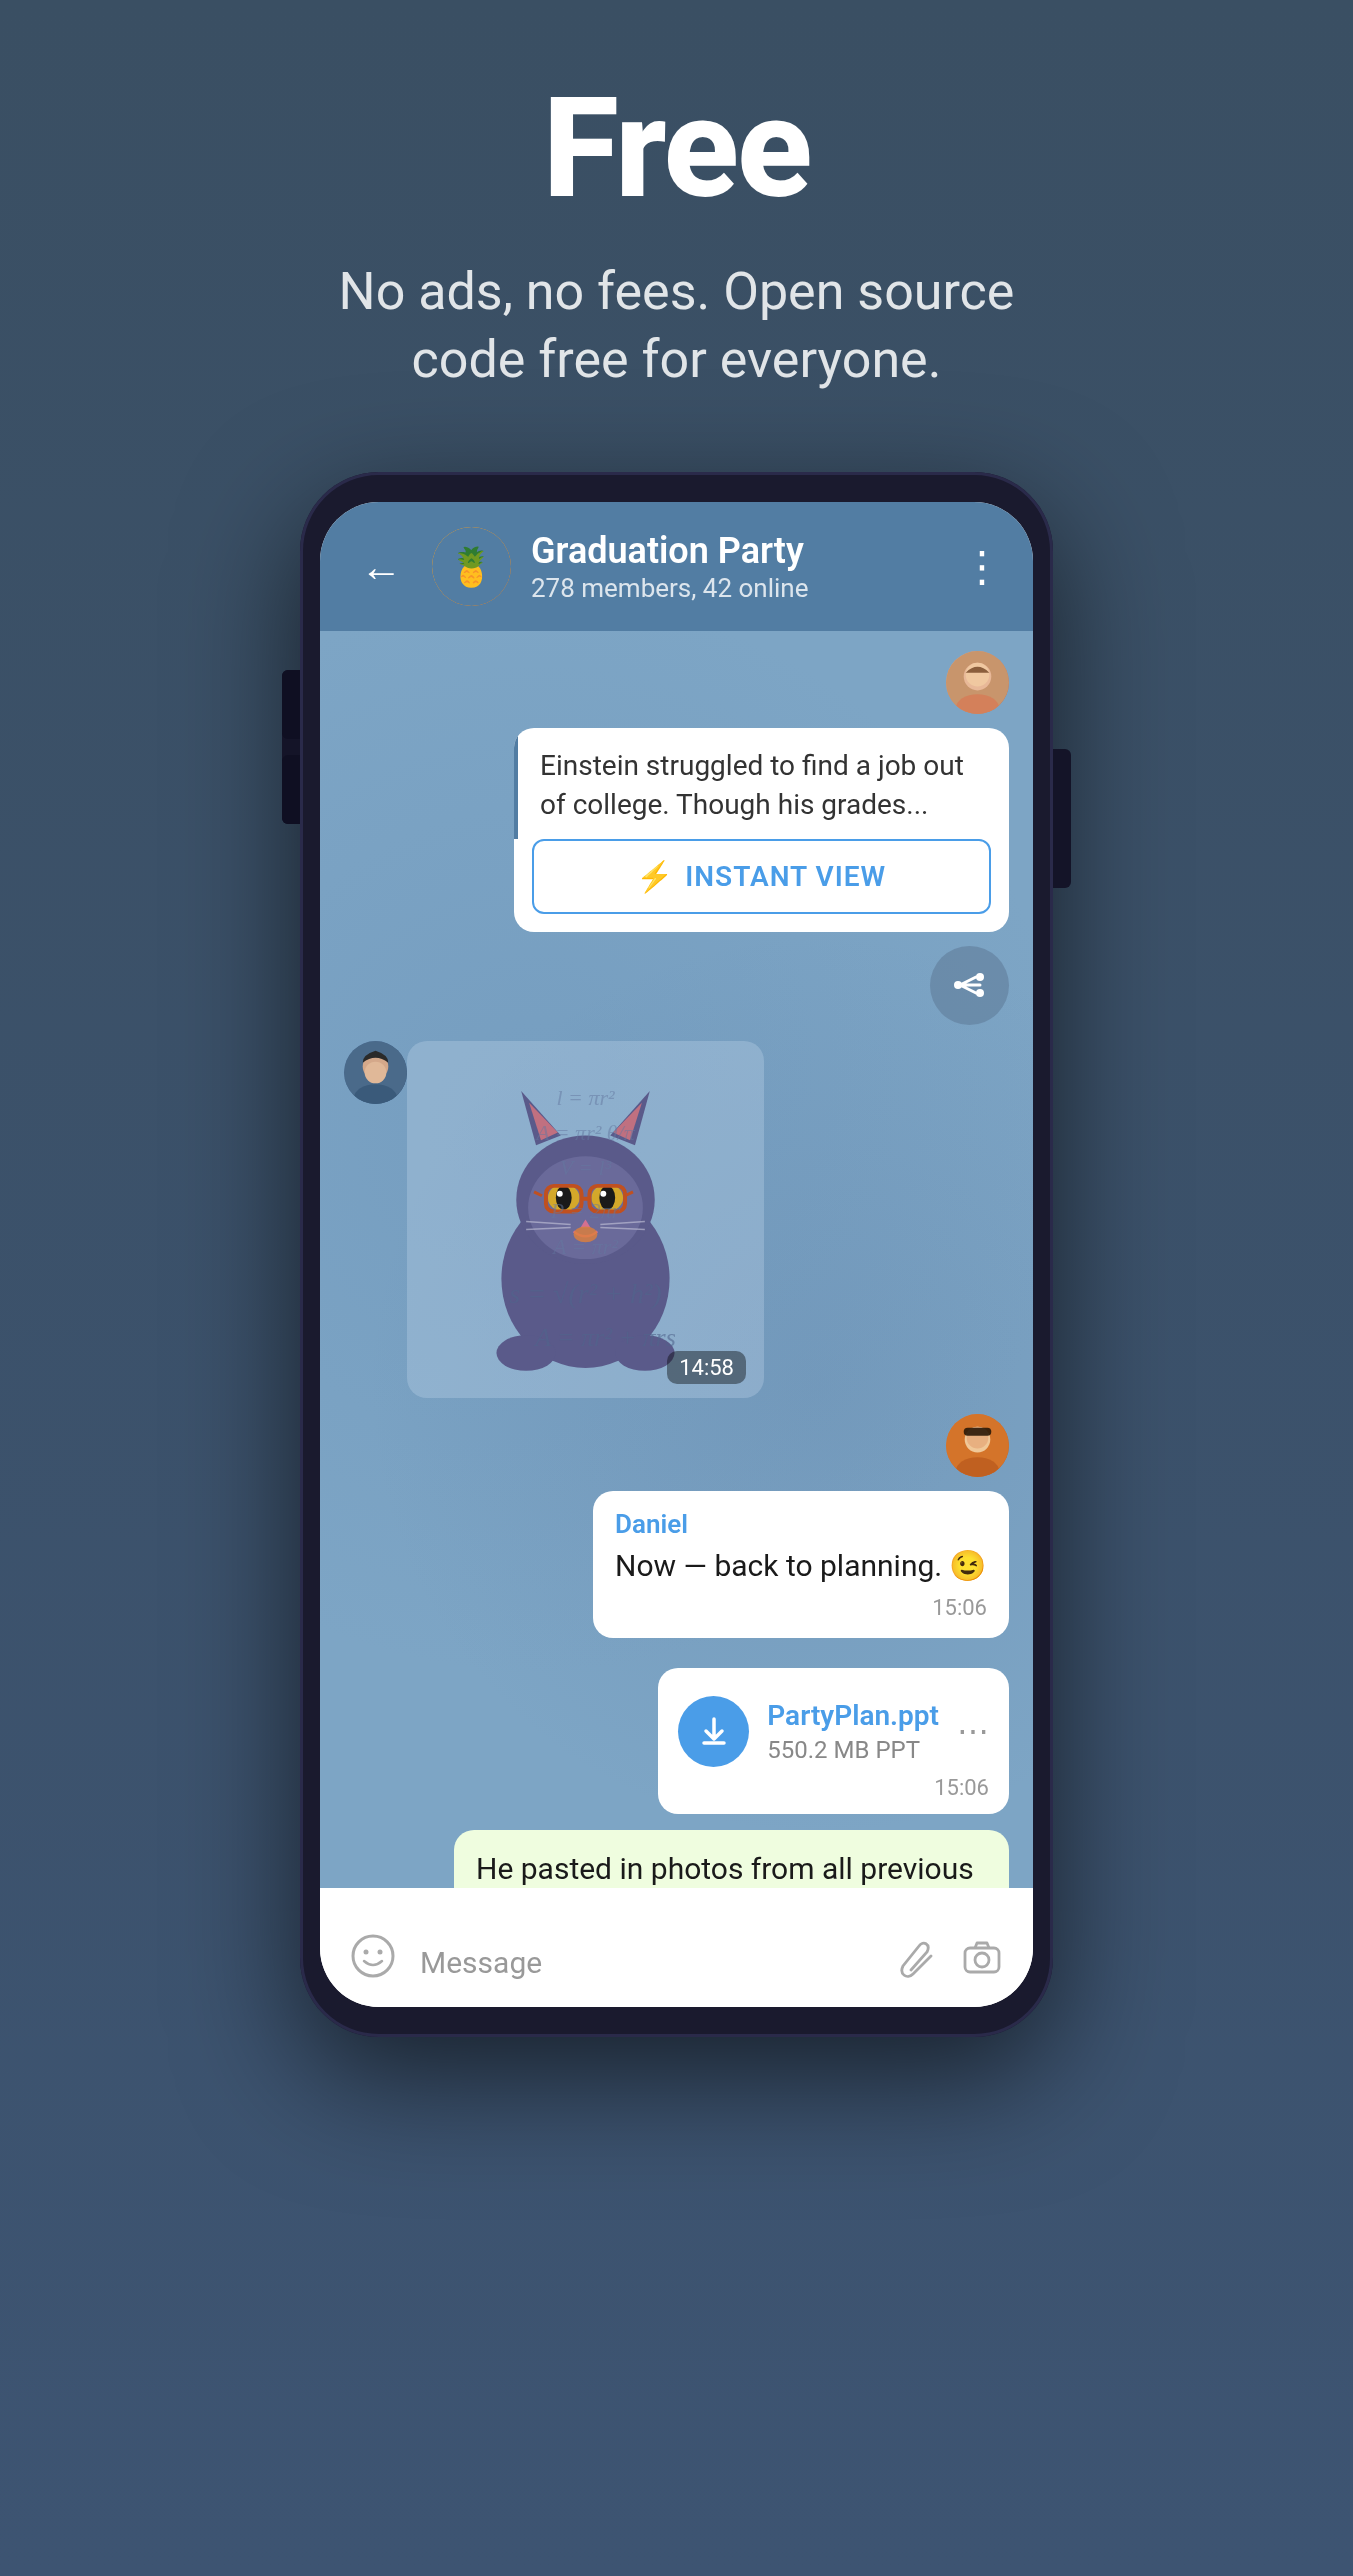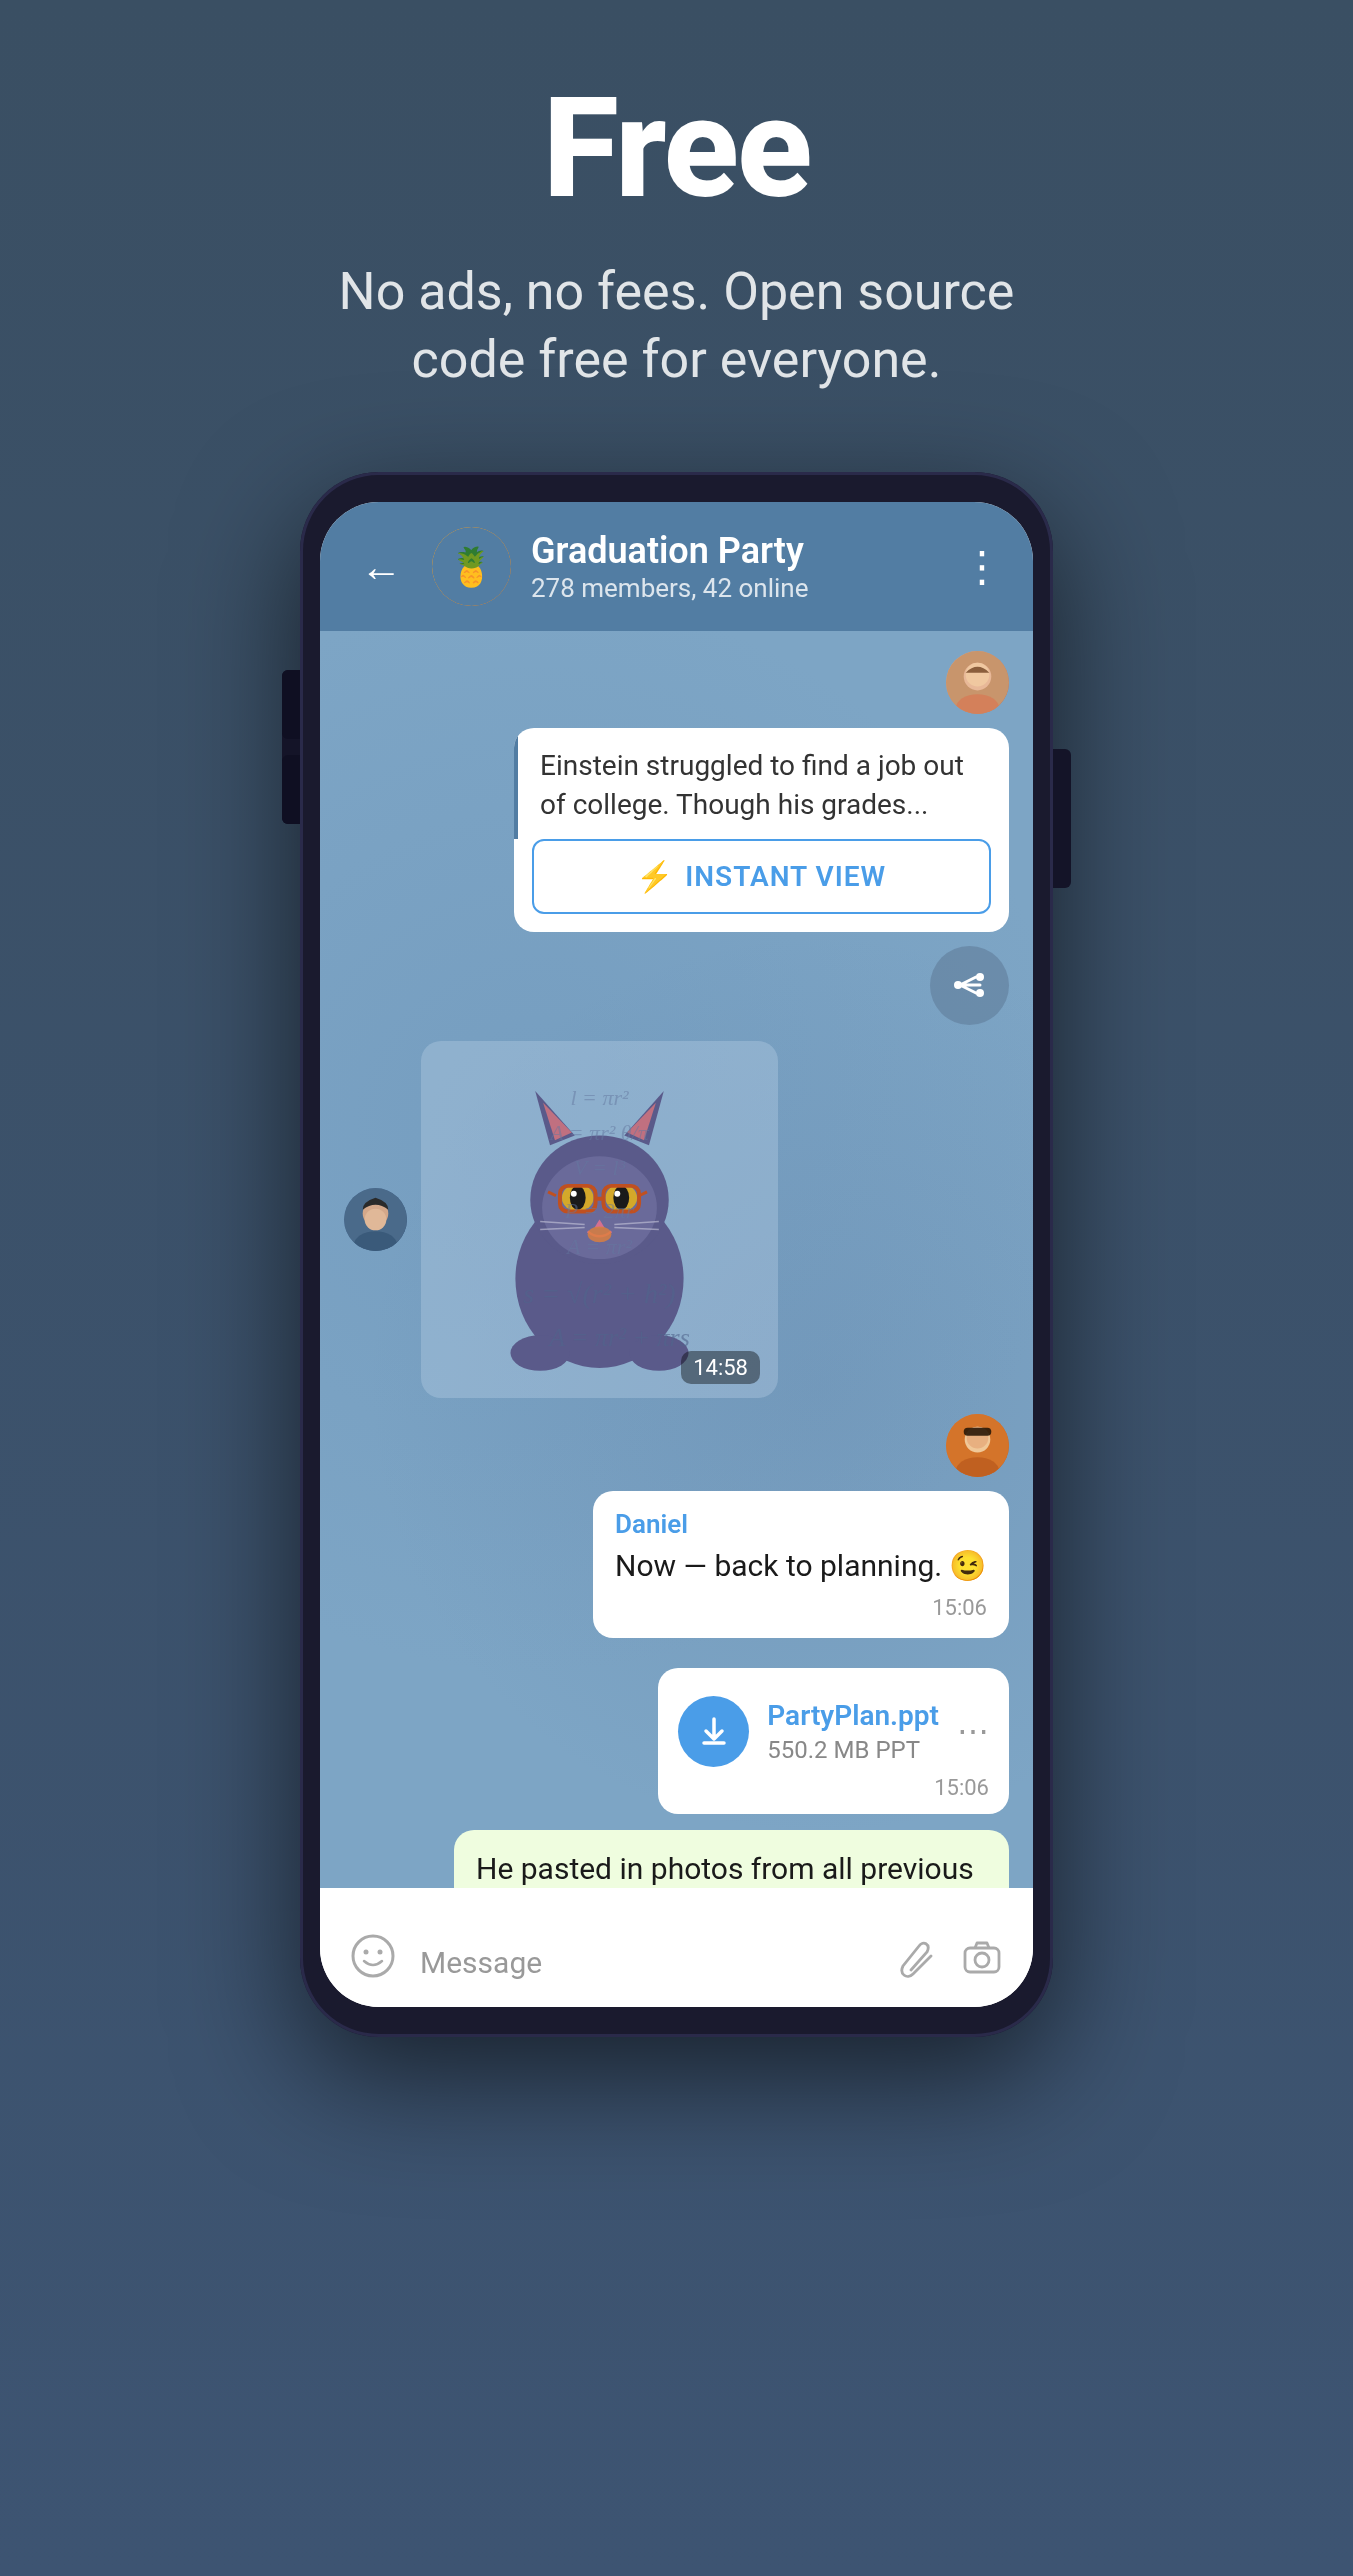--- a/index.html
+++ b/index.html
@@ -255,22 +255,21 @@
       color: white;
       font-size: 34px;
       flex-shrink: 0;
       cursor: pointer;
     }
 
     
     .sticker-msg {
       position: relative;
       display: flex;
-      align-items: center;
-      gap: 14px;
+      align-items: flex-start;
     }
 
     .sticker-container {
       position: relative;
     }
 
     .sticker-bg {
       width: 357px;
       height: 357px;
       background: rgba(200,220,240,0.3);

